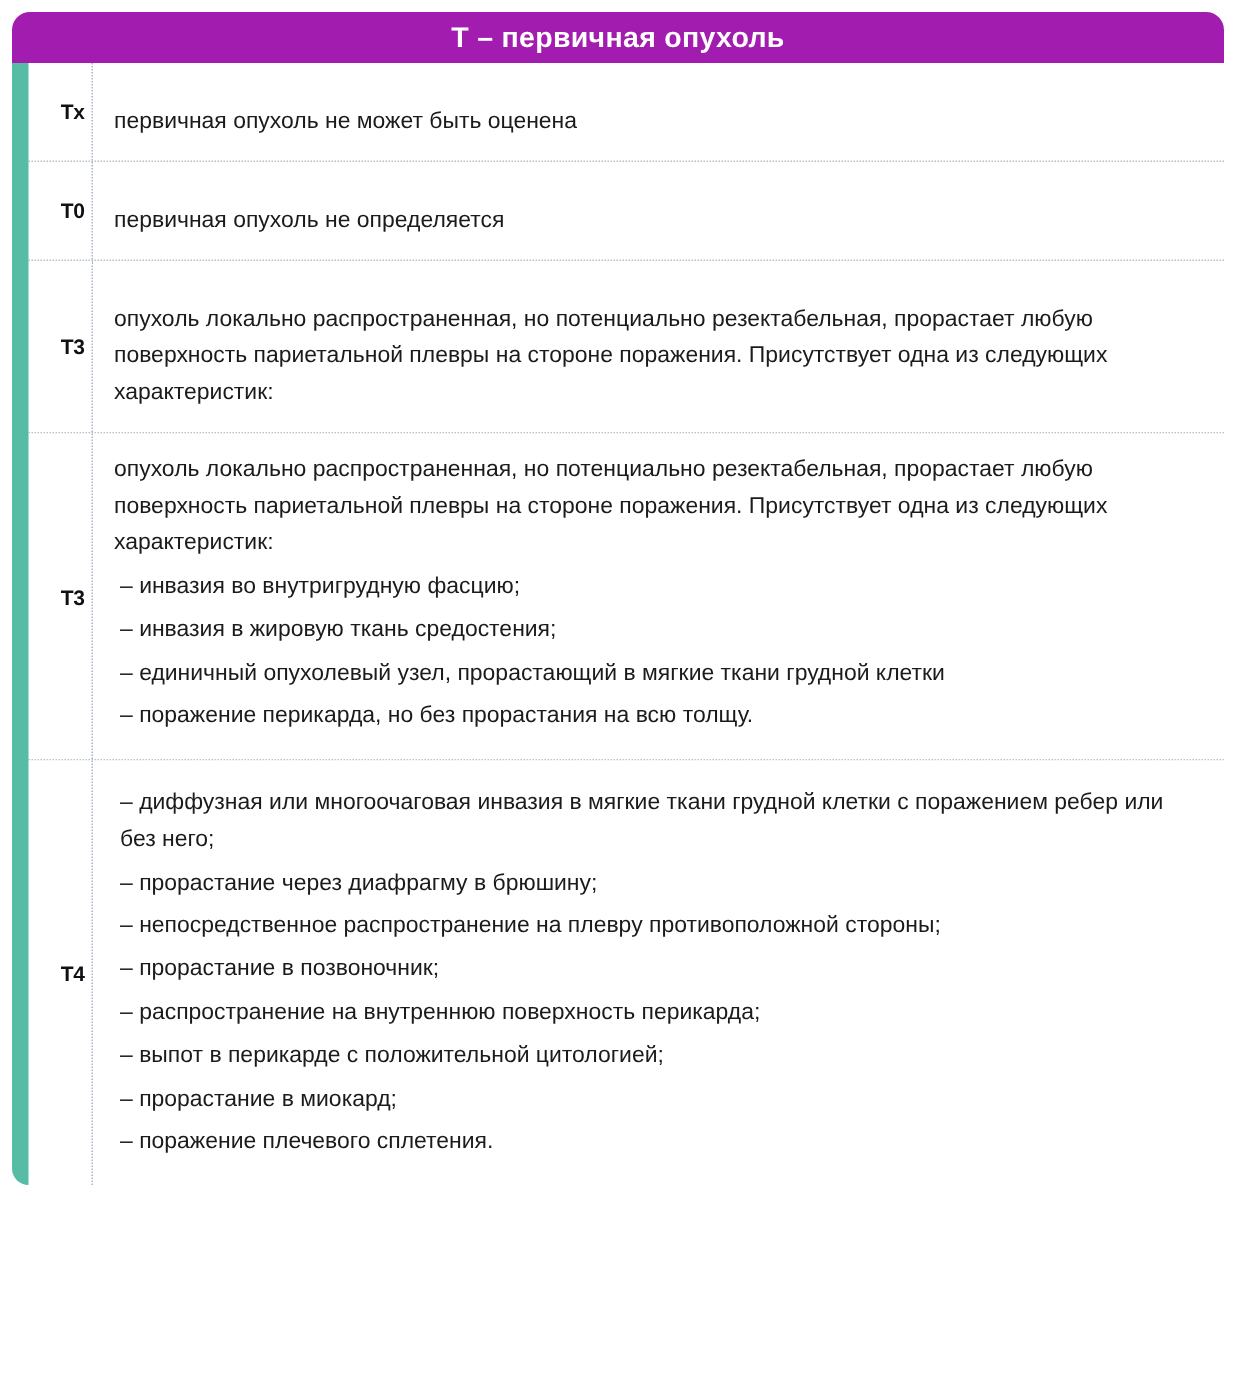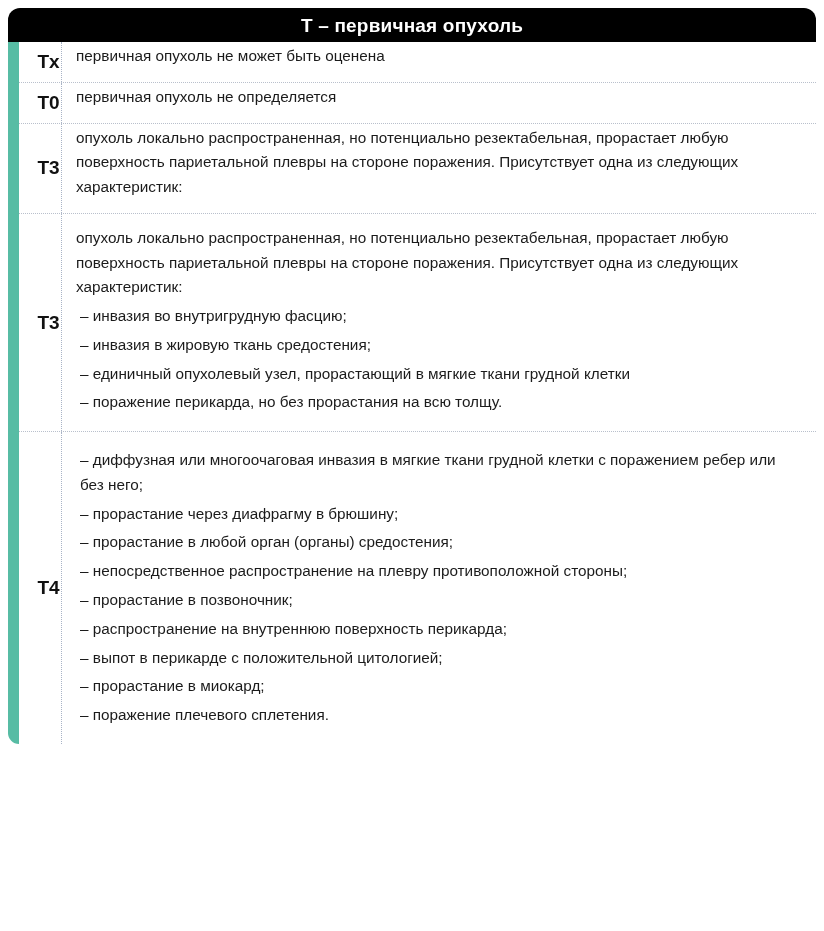--- a/index.html
+++ b/index.html
@@ -18,21 +18,21 @@
 
   .tnm-table {
     position: relative;
     width: 824px;
     box-sizing: border-box;
     padding: 8px 8px 0 8px;
   }
 
   
   .table-header {
-    background: #000000;
+    background: #a21caf;
     border-radius: 12px 12px 0 0;
     height: 34px;
     display: flex;
     align-items: center;
     justify-content: center;
   }
   .table-header-title {
     color: #ffffff;
     font-size: 19px;
     font-weight: bold;
@@ -70,21 +70,21 @@
 
   .row-label {
     flex: 0 0 54px;
     width: 54px;
     box-sizing: border-box;
     padding-left: 28px;
     display: flex;
     align-items: center;
     justify-content: center;
     border-right: 1px dotted #a8b3c6;
-    font-size: 19px;
+    font-size: 14px;
     font-weight: bold;
     color: #111111;
     letter-spacing: -0.2px;
   }
 
   .row-text {
     flex: 1 1 auto;
     box-sizing: border-box;
     padding: 11px 20px 11px 14px;
     font-size: 15.3px;
@@ -93,21 +93,21 @@
   }
   .row-text p {
     margin: 0;
   }
   .row-text .bullet-line {
     margin: 4px;
   }
 
   
   .row.compact .row-text {
-    padding-top: 2px;
+    padding-top: 27px;
     padding-bottom: 13px;
   }
   .row.tall .row-text {
     padding-top: 12px;
     padding-bottom: 12px;
   }
 </style>
 </head>
 <body>
 
@@ -146,21 +146,20 @@
             <p class="bullet-line">– инвазия в жировую ткань средостения;</p>
             <p class="bullet-line">– единичный опухолевый узел, прорастающий в мягкие ткани грудной клетки</p>
             <p class="bullet-line">– поражение перикарда, но без прорастания на всю толщу.</p>
           </div>
         </div>
         <div class="row tall">
           <div class="row-label">T4</div>
           <div class="row-text">
             <p class="bullet-line">– диффузная или многоочаговая инвазия в мягкие ткани грудной клетки с поражением ребер или без него;</p>
             <p class="bullet-line">– прорастание через диафрагму в брюшину;</p>
-            <p class="bullet-line">– прорастание в любой орган (органы) средостения;</p>
             <p class="bullet-line">– непосредственное распространение на плевру противоположной стороны;</p>
             <p class="bullet-line">– прорастание в позвоночник;</p>
             <p class="bullet-line">– распространение на внутреннюю поверхность перикарда;</p>
             <p class="bullet-line">– выпот в перикарде с положительной цитологией;</p>
             <p class="bullet-line">– прорастание в миокард;</p>
             <p class="bullet-line">– поражение плечевого сплетения.</p>
           </div>
         </div>
       </div>
   </div>

